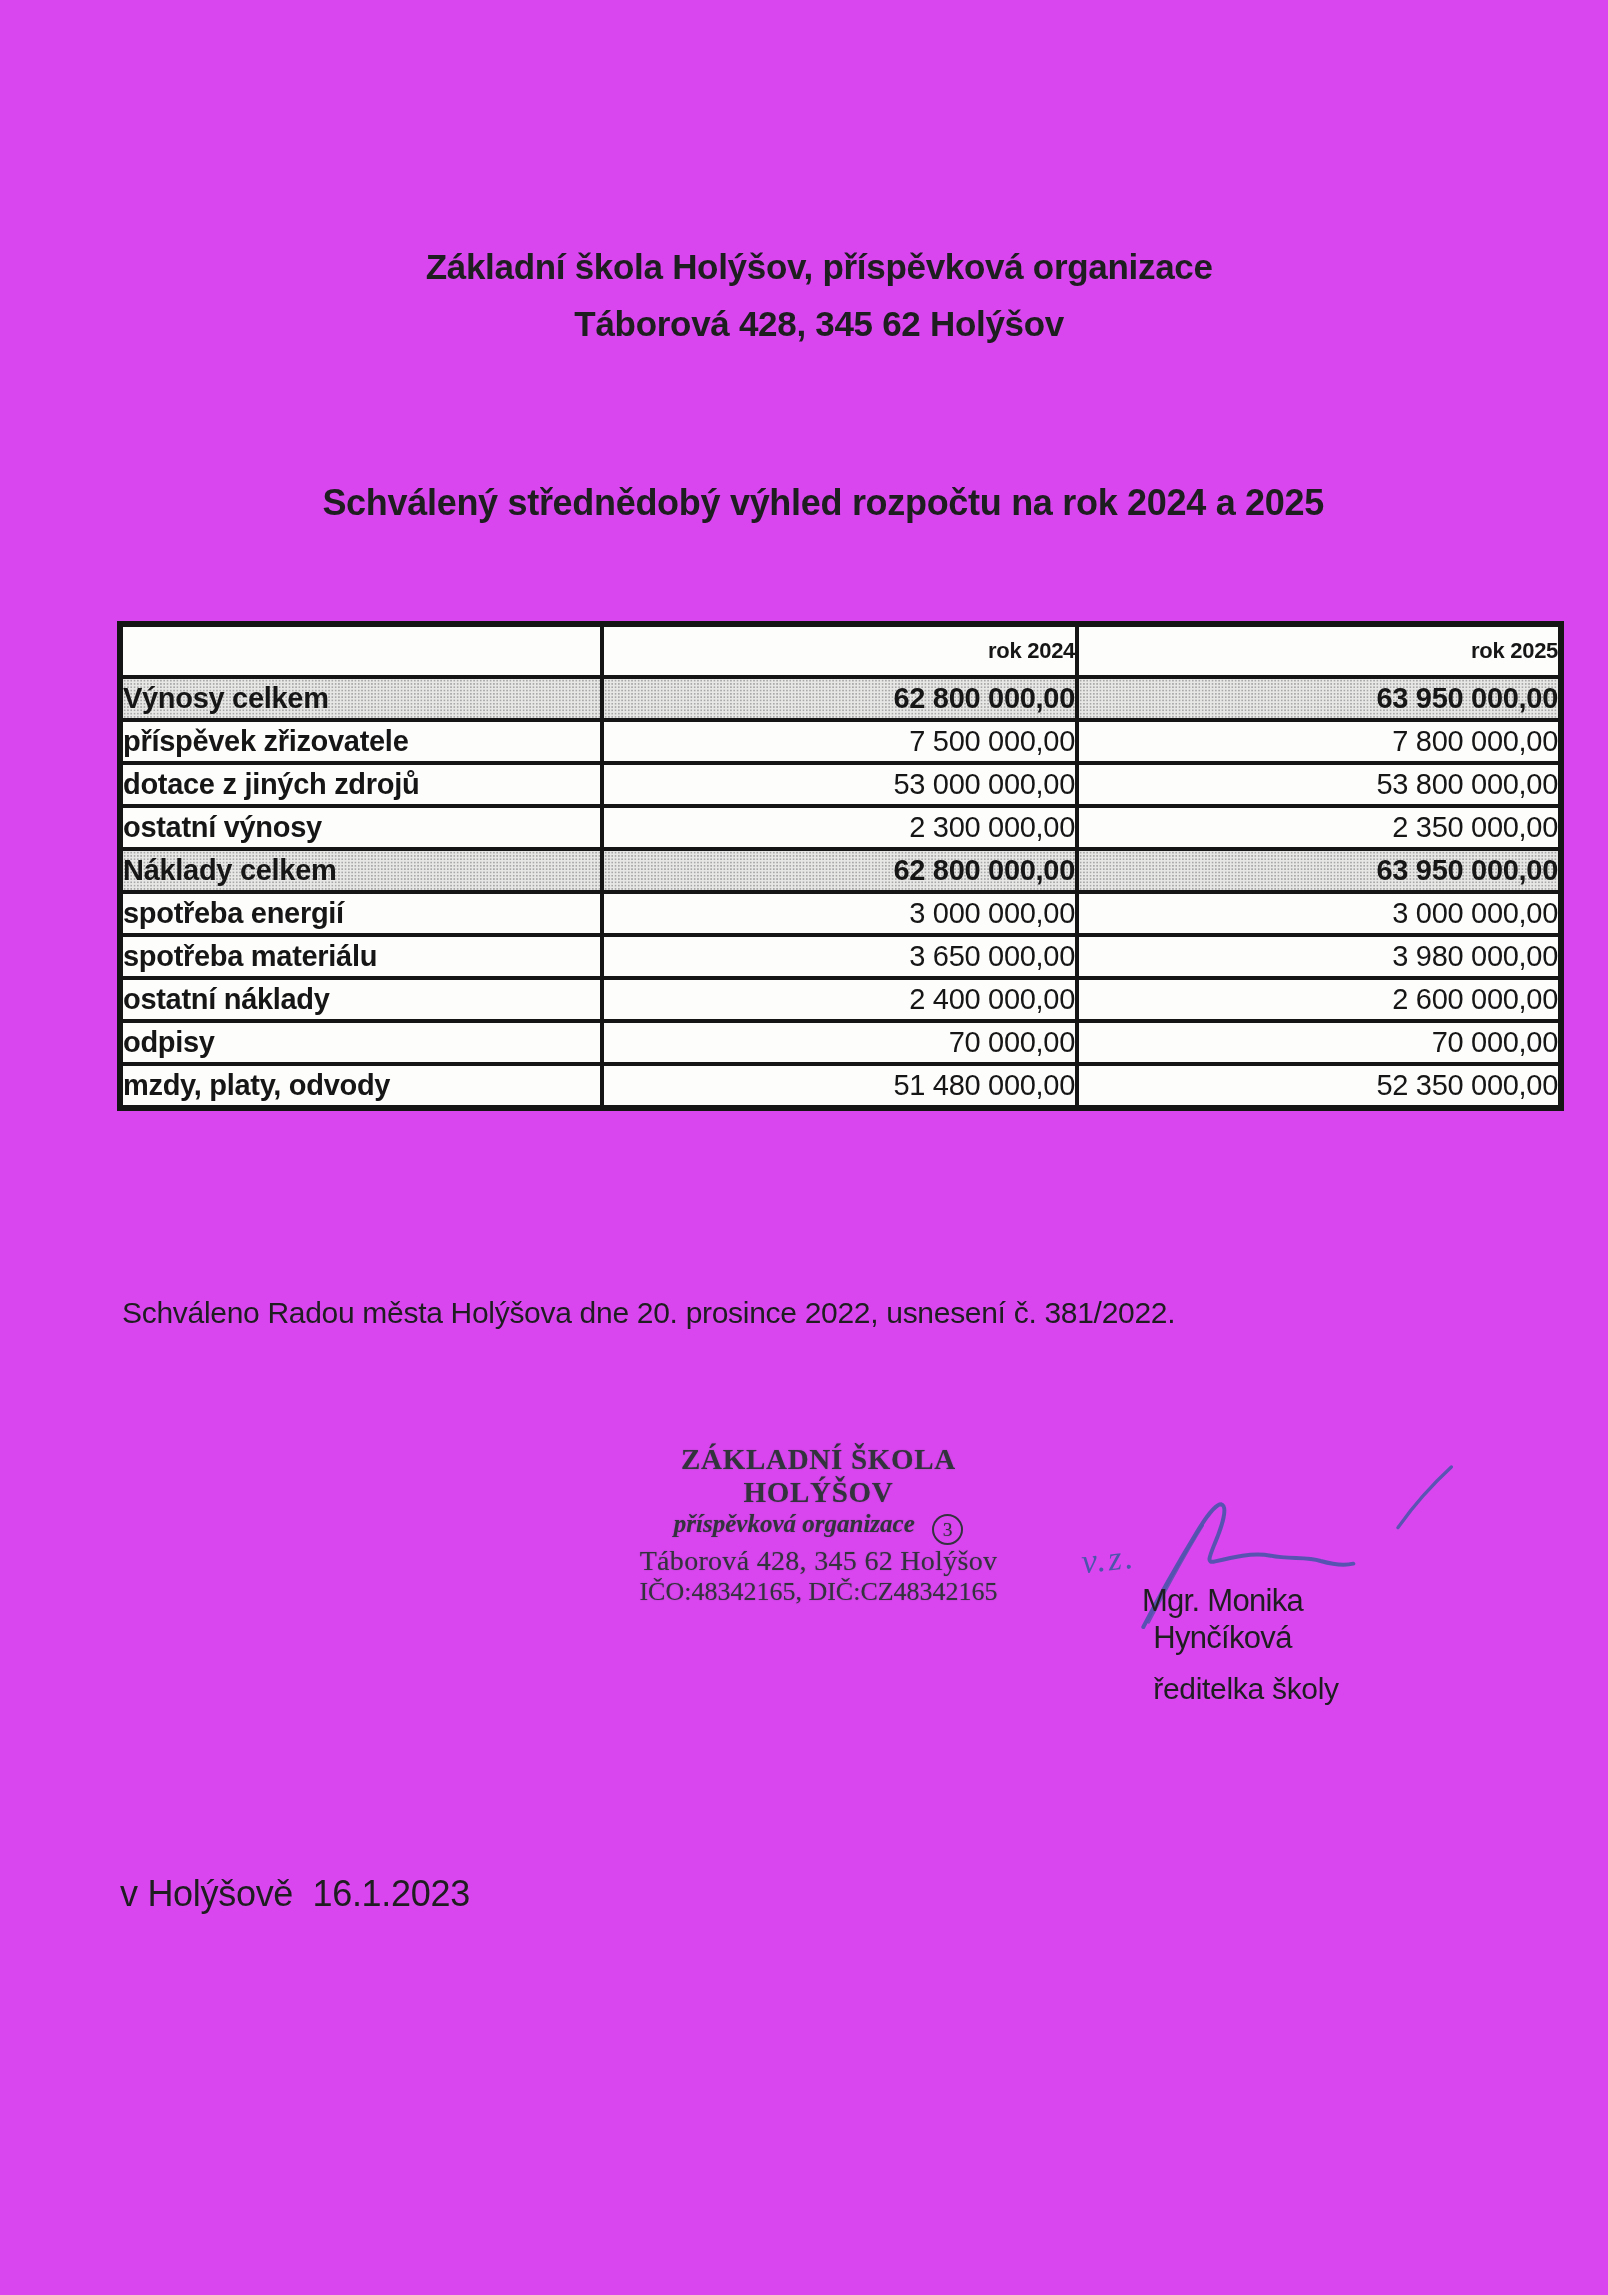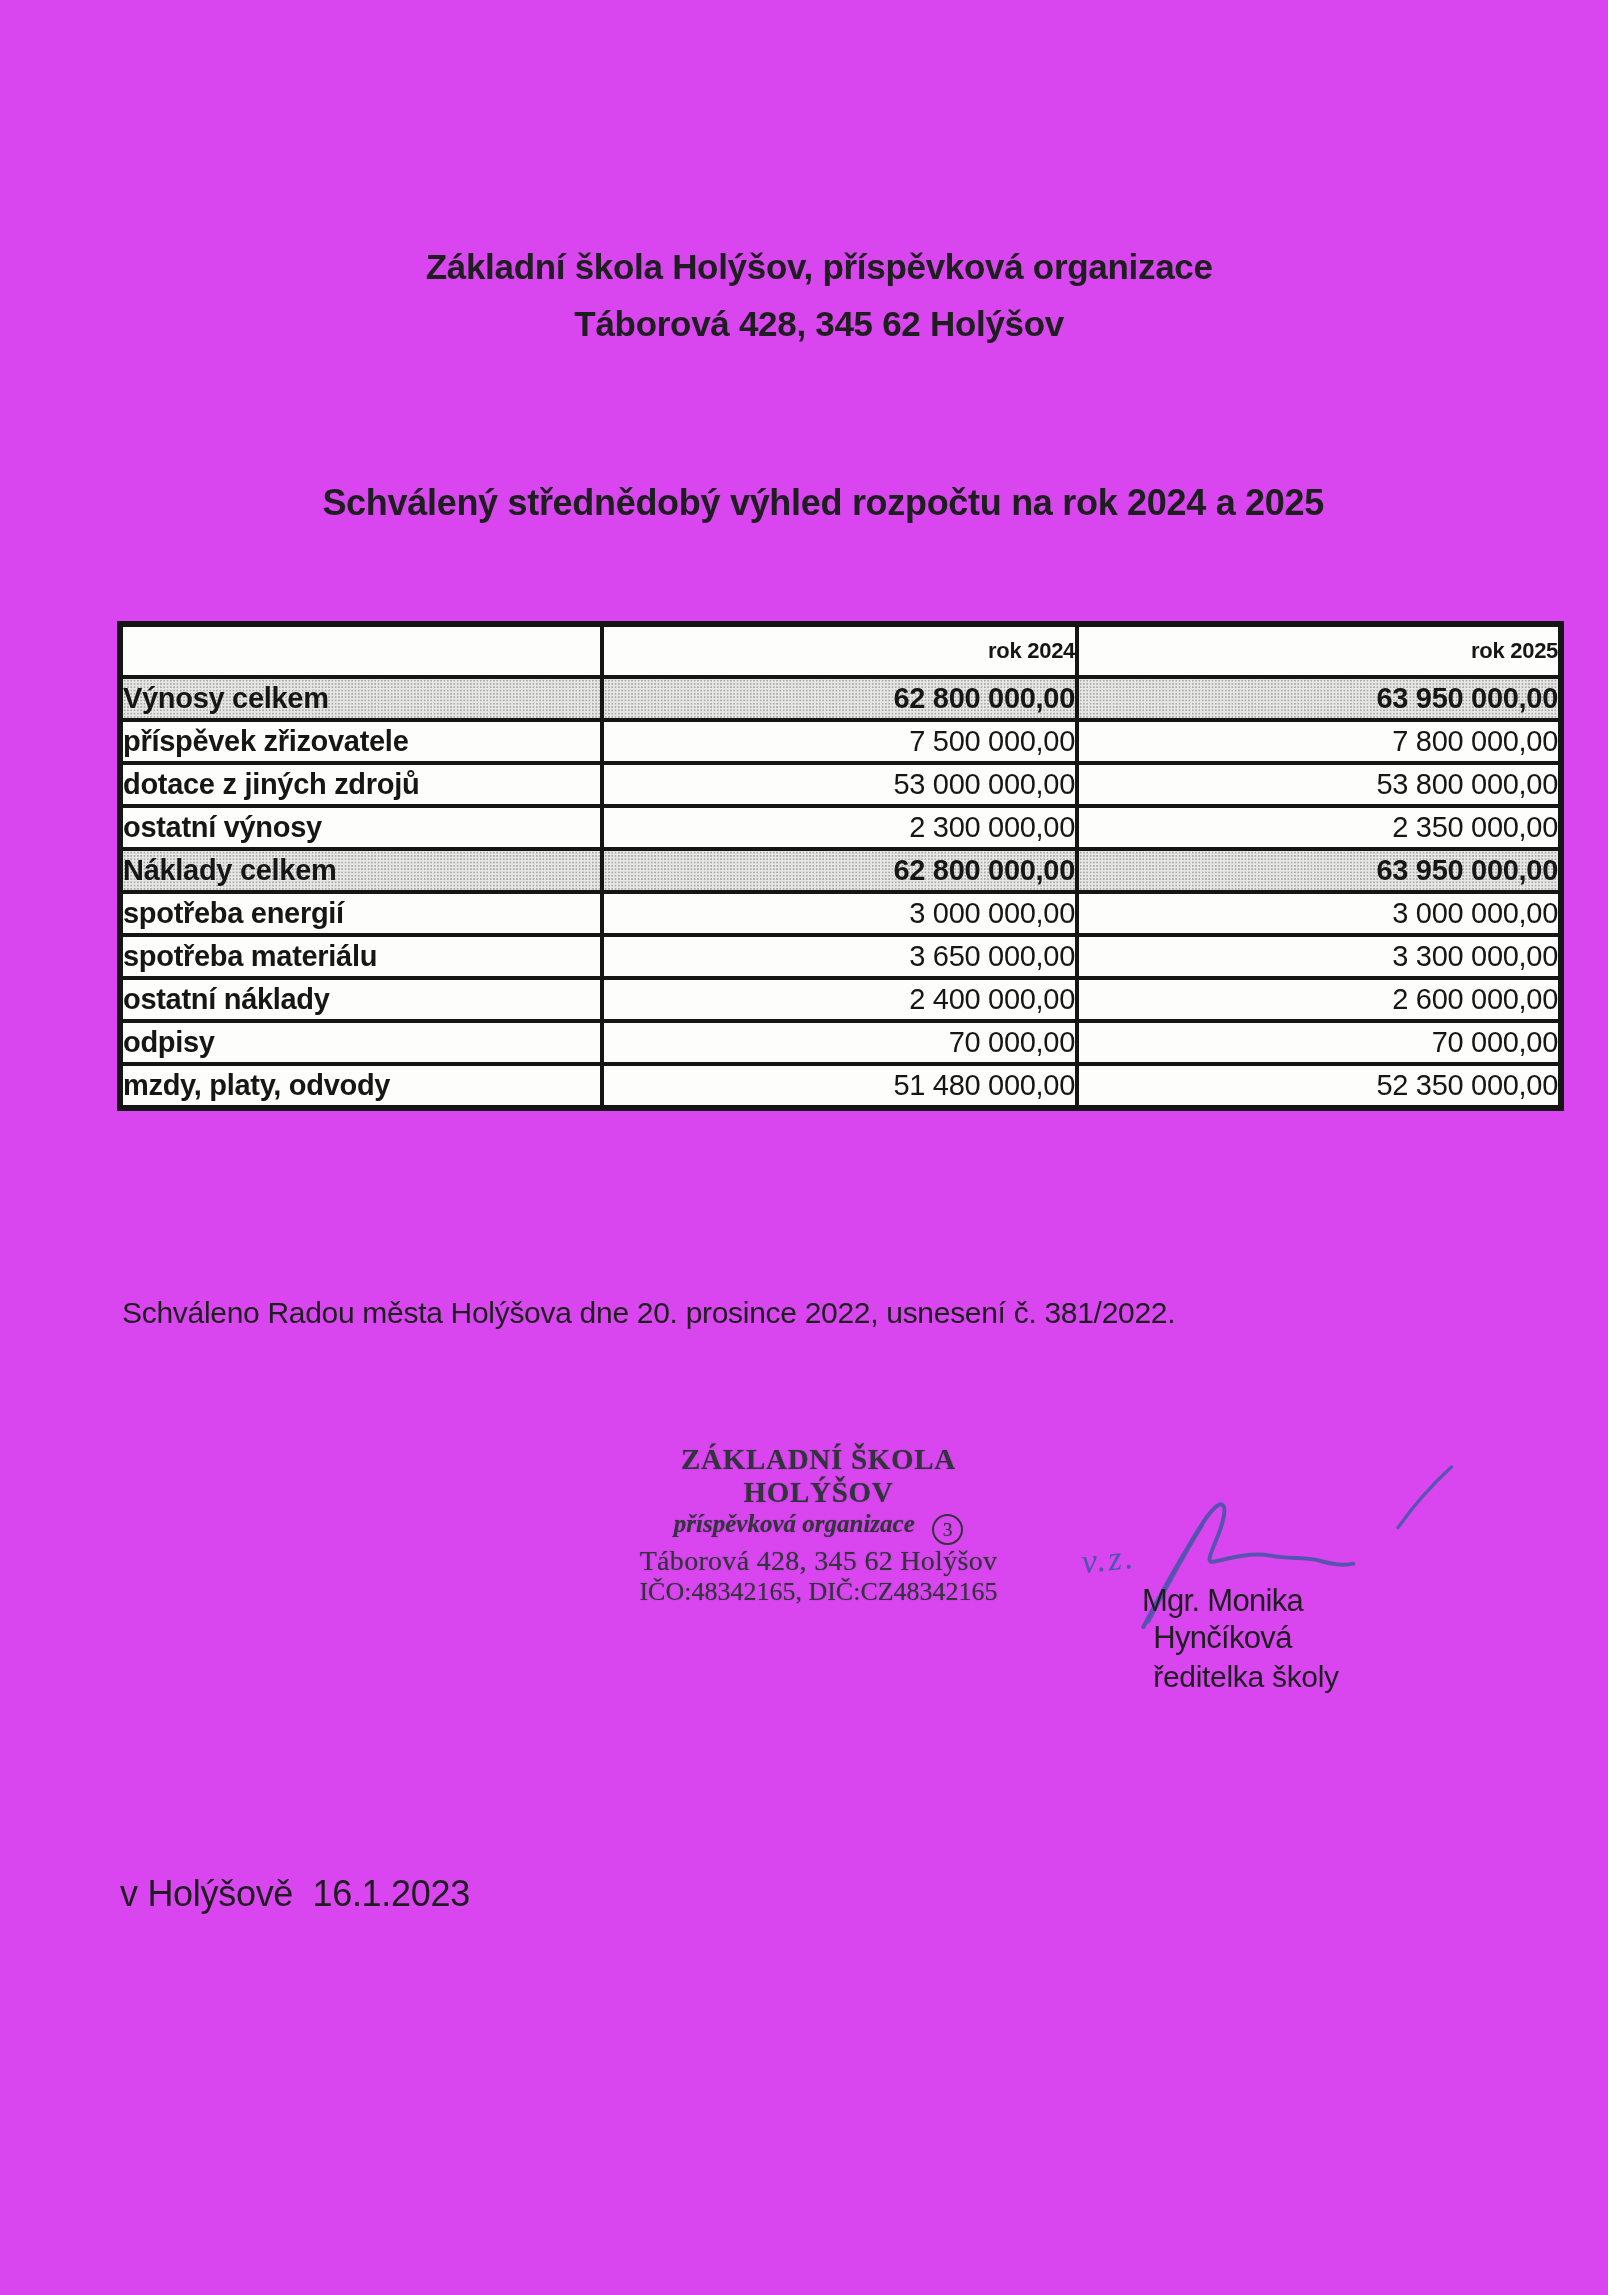--- a/index.html
+++ b/index.html
@@ -60,21 +60,21 @@
     width:27px;height:27px;border:2px solid #33333d;border-radius:50%;
     font-size:19.4px;font-style:normal;font-weight:400;
     vertical-align:-4px;margin-left:17.4px;
   }
   .stamp-line3{font-size:28px;line-height:31px;letter-spacing:0.3px;}
   .stamp-line4{font-size:26px;line-height:31px;}
   
   .sig-svg{position:absolute;left:1069px;top:1449px;}
   .name-block{position:absolute;left:1072px;top:1582px;width:301px;text-align:center;}
   .signer-name{font-size:31px;letter-spacing:-0.7px;line-height:37px;}
-  .signer-role{font-size:30px;letter-spacing:-0.3px;line-height:35px;margin-top:3px;margin-left:47px;}
+  .signer-role{font-size:30px;letter-spacing:-0.3px;line-height:35px;margin-top:15px;margin-left:47px;}
   
   .place-date{position:absolute;left:120px;top:1873px;font-size:36px;letter-spacing:-0.3px;white-space:pre;}
 </style>
 </head>
 <body>
 
 <div class="page">
 
   <div class="head-block">
     <div class="head-line1">Základní škola Holýšov, příspěvková organizace</div>
@@ -121,21 +121,21 @@
       <td class="val">63 950 000,00</td>
     </tr>
     <tr>
       <td class="lbl">spotřeba energií</td>
       <td class="val">3 000 000,00</td>
       <td class="val">3 000 000,00</td>
     </tr>
     <tr>
       <td class="lbl">spotřeba materiálu</td>
       <td class="val">3 650 000,00</td>
-      <td class="val">3 300 000,00</td>
+      <td class="val">3 980 000,00</td>
     </tr>
     <tr>
       <td class="lbl">ostatní náklady</td>
       <td class="val">2 400 000,00</td>
       <td class="val">2 600 000,00</td>
     </tr>
     <tr>
       <td class="lbl">odpisy</td>
       <td class="val">70 000,00</td>
       <td class="val">70 000,00</td>

